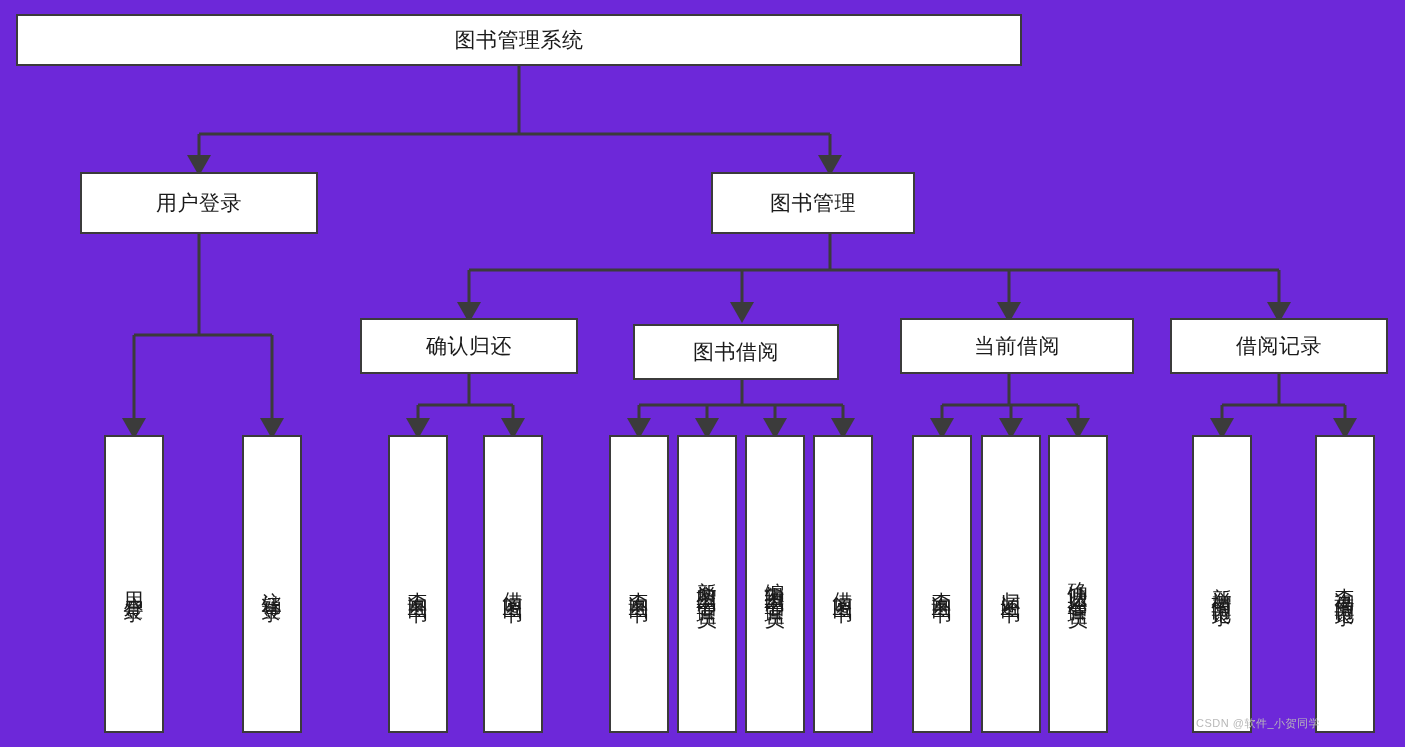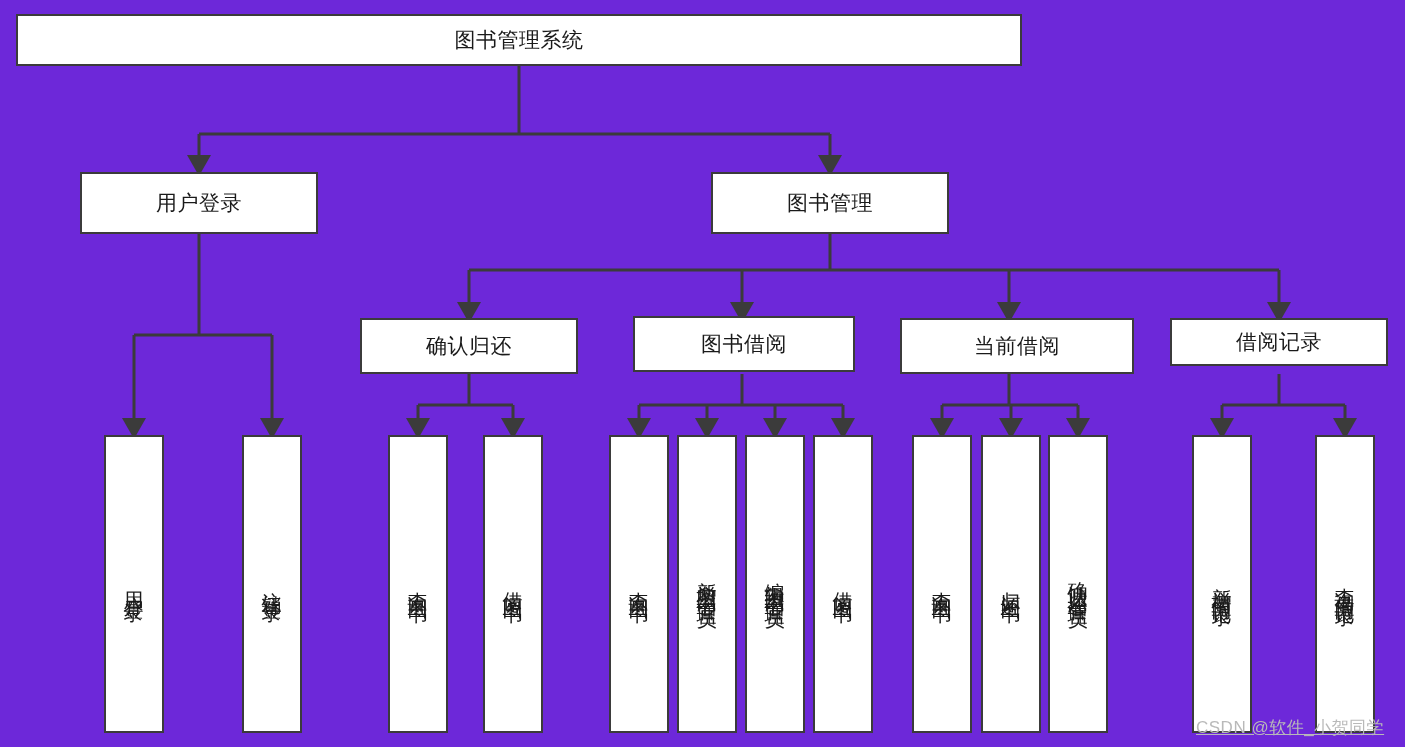--- a/index.html
+++ b/index.html
@@ -43,24 +43,23 @@
     writing-mode: vertical-rl;
     text-orientation: upright;
     letter-spacing: 4px;
     line-height: 1;
     white-space: nowrap;
     text-align: center;
   }
   .watermark {
     position: absolute;
     color: #b9b9b9;
-    font-size: 17px;
+    font-size: 11px;
     letter-spacing: 0.5px;
     white-space: nowrap;
-    text-decoration: underline;
   }
 </style>
 </head>
 <body>
 
 <div id="canvas">
 
   <svg id="edges" viewBox="0 0 1405 747" xmlns="http://www.w3.org/2000/svg">
     <defs>
       <marker id="arrow" markerWidth="10" markerHeight="10" refX="1" refY="4" orient="auto" markerUnits="strokeWidth">
@@ -111,34 +110,34 @@
     </g>
   </svg>
 
   <div class="node horizontal" style="left:16px; top:14px; width:1006px; height:52px;">
     <span>图书管理系统</span>
   </div>
 
   <div class="node horizontal" style="left:80px; top:172px; width:238px; height:62px;">
     <span>用户登录</span>
   </div>
-  <div class="node horizontal" style="left:711px; top:172px; width:238px; height:62px;">
+  <div class="node horizontal" style="left:711px; top:172px; width:204px; height:62px;">
     <span>图书管理</span>
   </div>
 
   <div class="node horizontal" style="left:360px; top:318px; width:218px; height:56px;">
     <span>确认归还</span>
   </div>
-  <div class="node horizontal" style="left:633px; top:316px; width:222px; height:56px;text-align:right;">
+  <div class="node horizontal" style="left:633px; top:324px; width:206px; height:56px;text-align:right;">
     <span>图书借阅</span>
   </div>
   <div class="node horizontal" style="left:900px; top:318px; width:234px; height:56px;">
     <span>当前借阅</span>
   </div>
-  <div class="node horizontal" style="left:1170px; top:318px; width:218px; height:48px;">
+  <div class="node horizontal" style="left:1170px; top:318px; width:218px; height:56px;">
     <span>借阅记录</span>
   </div>
 
   <div class="node vertical" style="left:104px; top:435px; width:60px; height:298px;">
     <span class="vtext">用户登录</span>
   </div>
   <div class="node vertical" style="left:242px; top:435px; width:60px; height:298px;">
     <span class="vtext">注销登录</span>
   </div>
   <div class="node vertical" style="left:388px; top:435px; width:60px; height:298px;">

